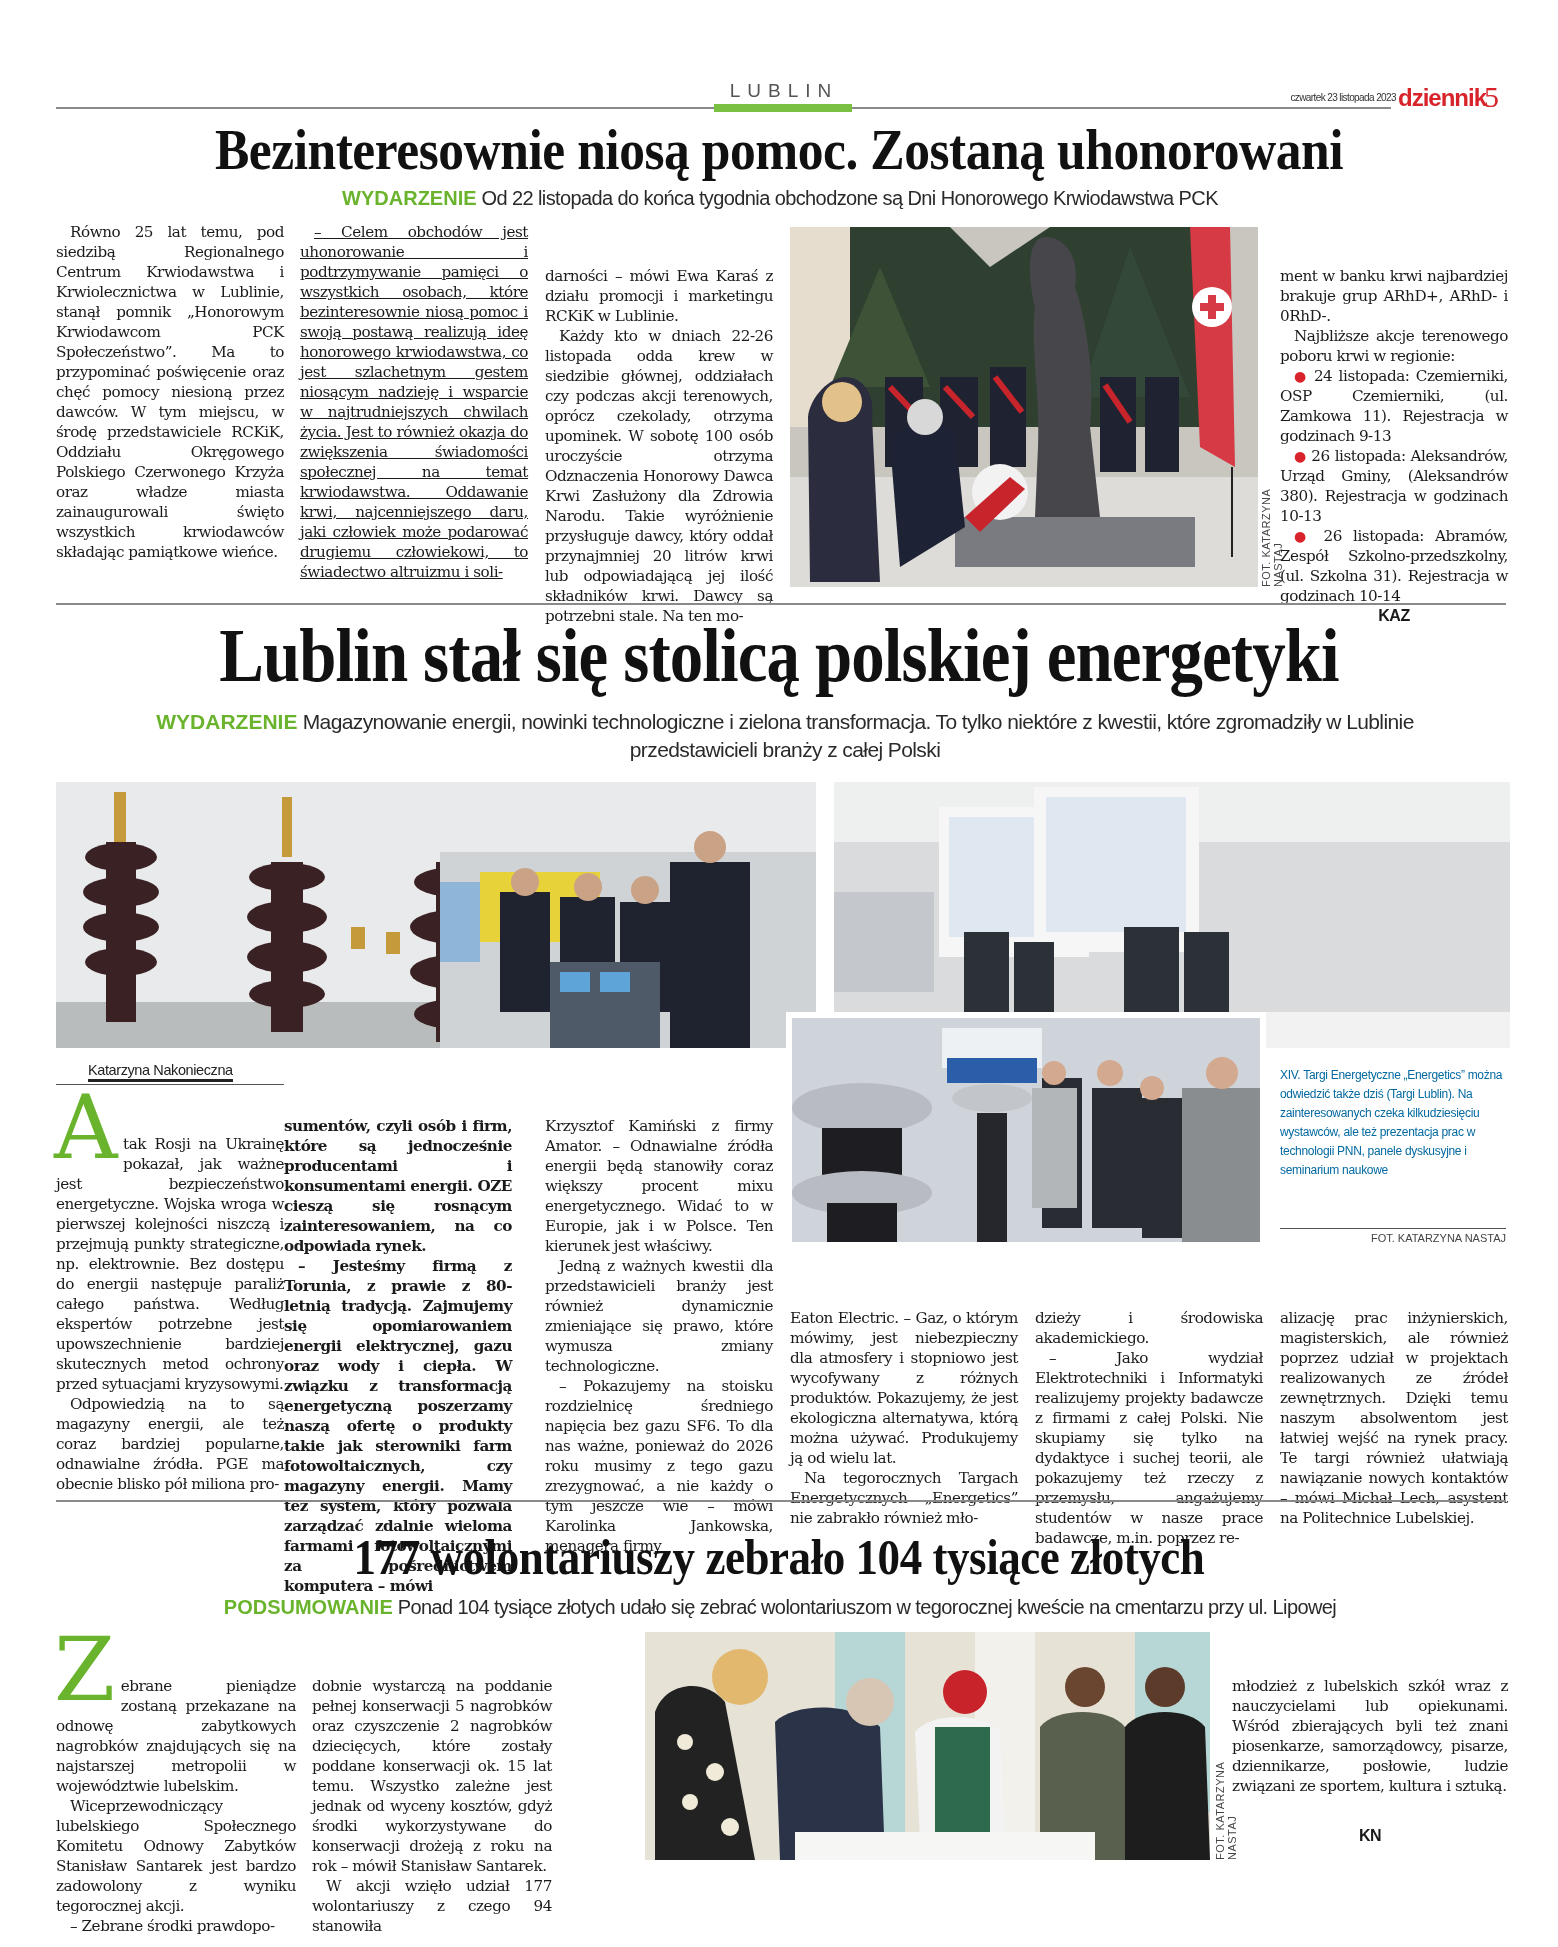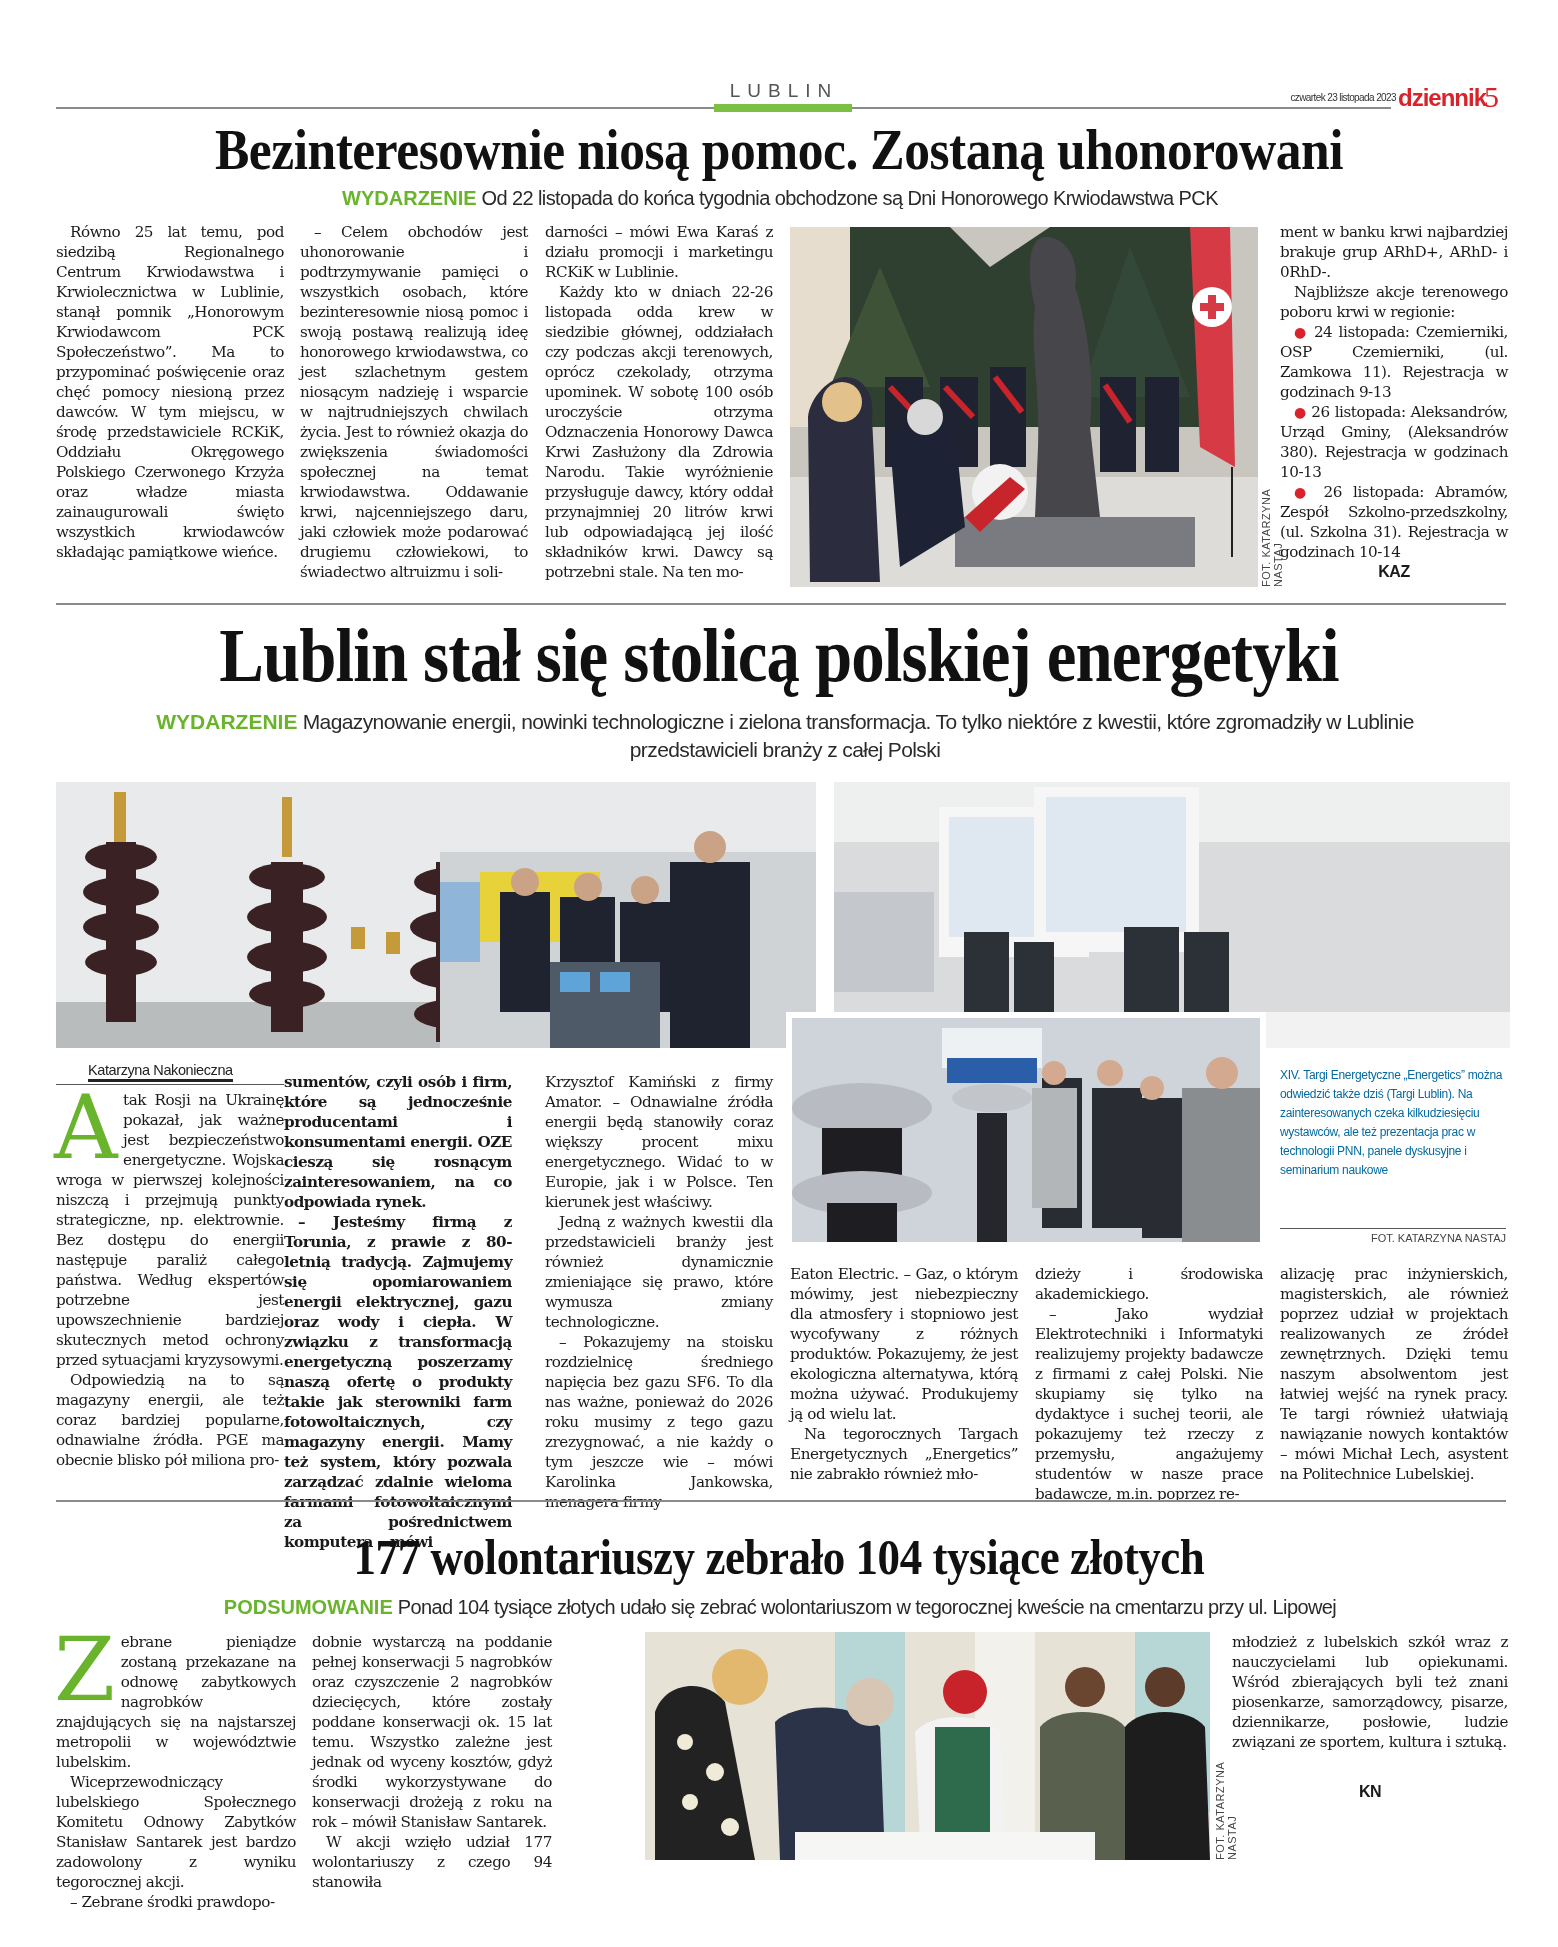--- a/index.html
+++ b/index.html
@@ -49,26 +49,26 @@
     .rule { background: #8a8a8a; height: 2px; }
     .r1 { left: 56px; top: 603px; width: 1450px; }
     .r2 { left: 56px; top: 1500px; width: 1450px; }
 
     
     .col {
       font-family: "DejaVu Serif", serif; font-size: 15.2px; line-height: 20px; color: #1a1a1a;
       text-align: justify; hyphens: manual; letter-spacing: -0.45px;
     }
     .col p { text-indent: 14px; }
-    .col p.noindent { text-indent: 0; }
+    .col p.noindent { text-indent: 0; margin-top: 44px; }
     .col .bullet { color: #d8232a; font-size: 14px; }
 
     
     .a1c1 { left: 56px; top: 222px; width: 228px; }
-    .a1c2 { left: 300px; top: 222px; width: 228px; }
+    .a1c2 { left: 300px; top: 222px; width: 228px; text-decoration: underline; }
     .a1c3 { left: 545px; top: 222px; width: 228px; }
     .a1c4 { left: 1280px; top: 222px; width: 228px; }
     .sig { font-family: "Liberation Sans", sans-serif; font-weight: bold; font-size: 16px; text-align: center; }
 
     
     .a2c1 { left: 56px; top: 1072px; width: 228px; }
     .a2c2 { left: 284px; top: 1072px; width: 228px; font-weight: bold; }
     .a2c3 { left: 545px; top: 1072px; width: 228px; }
     .a2c4 { left: 790px; top: 1264px; width: 228px; }
     .a2c5 { left: 1035px; top: 1264px; width: 228px; }

